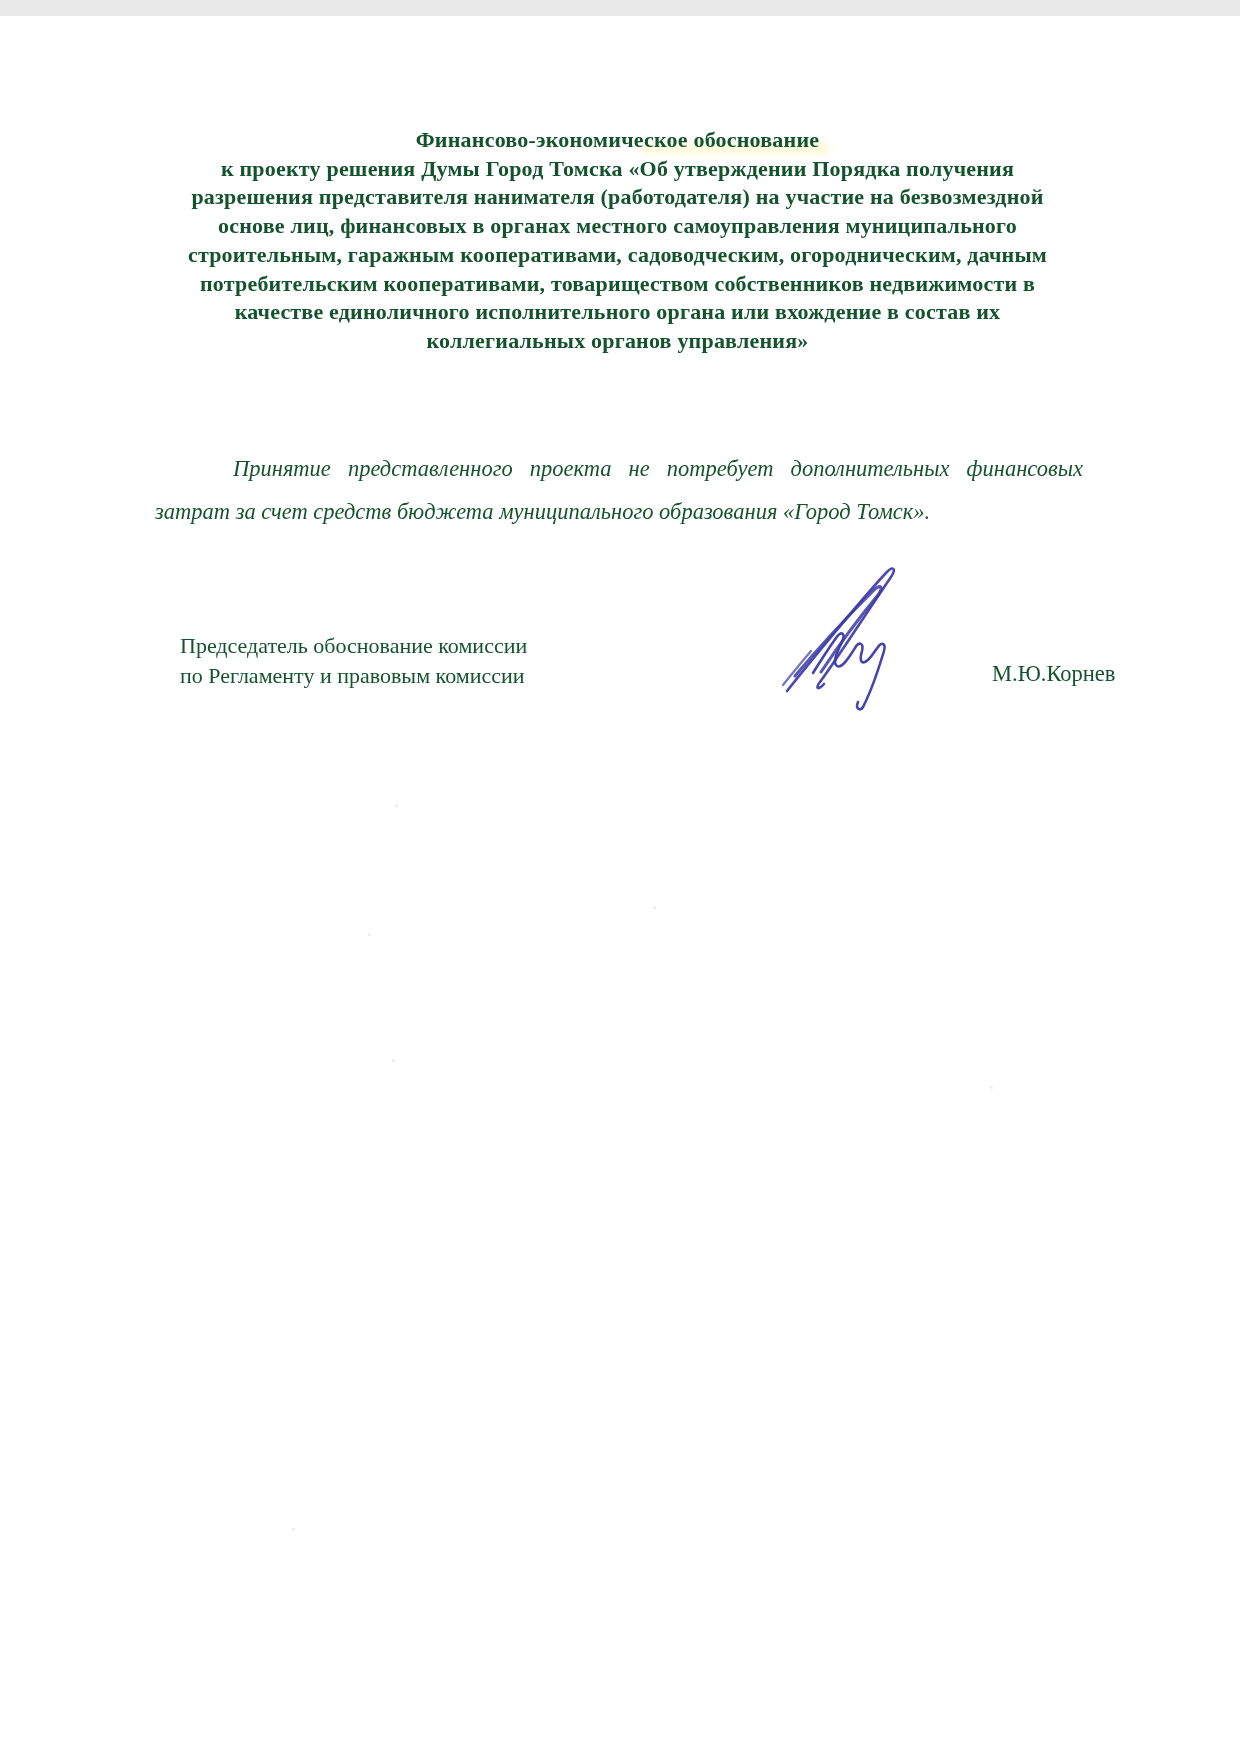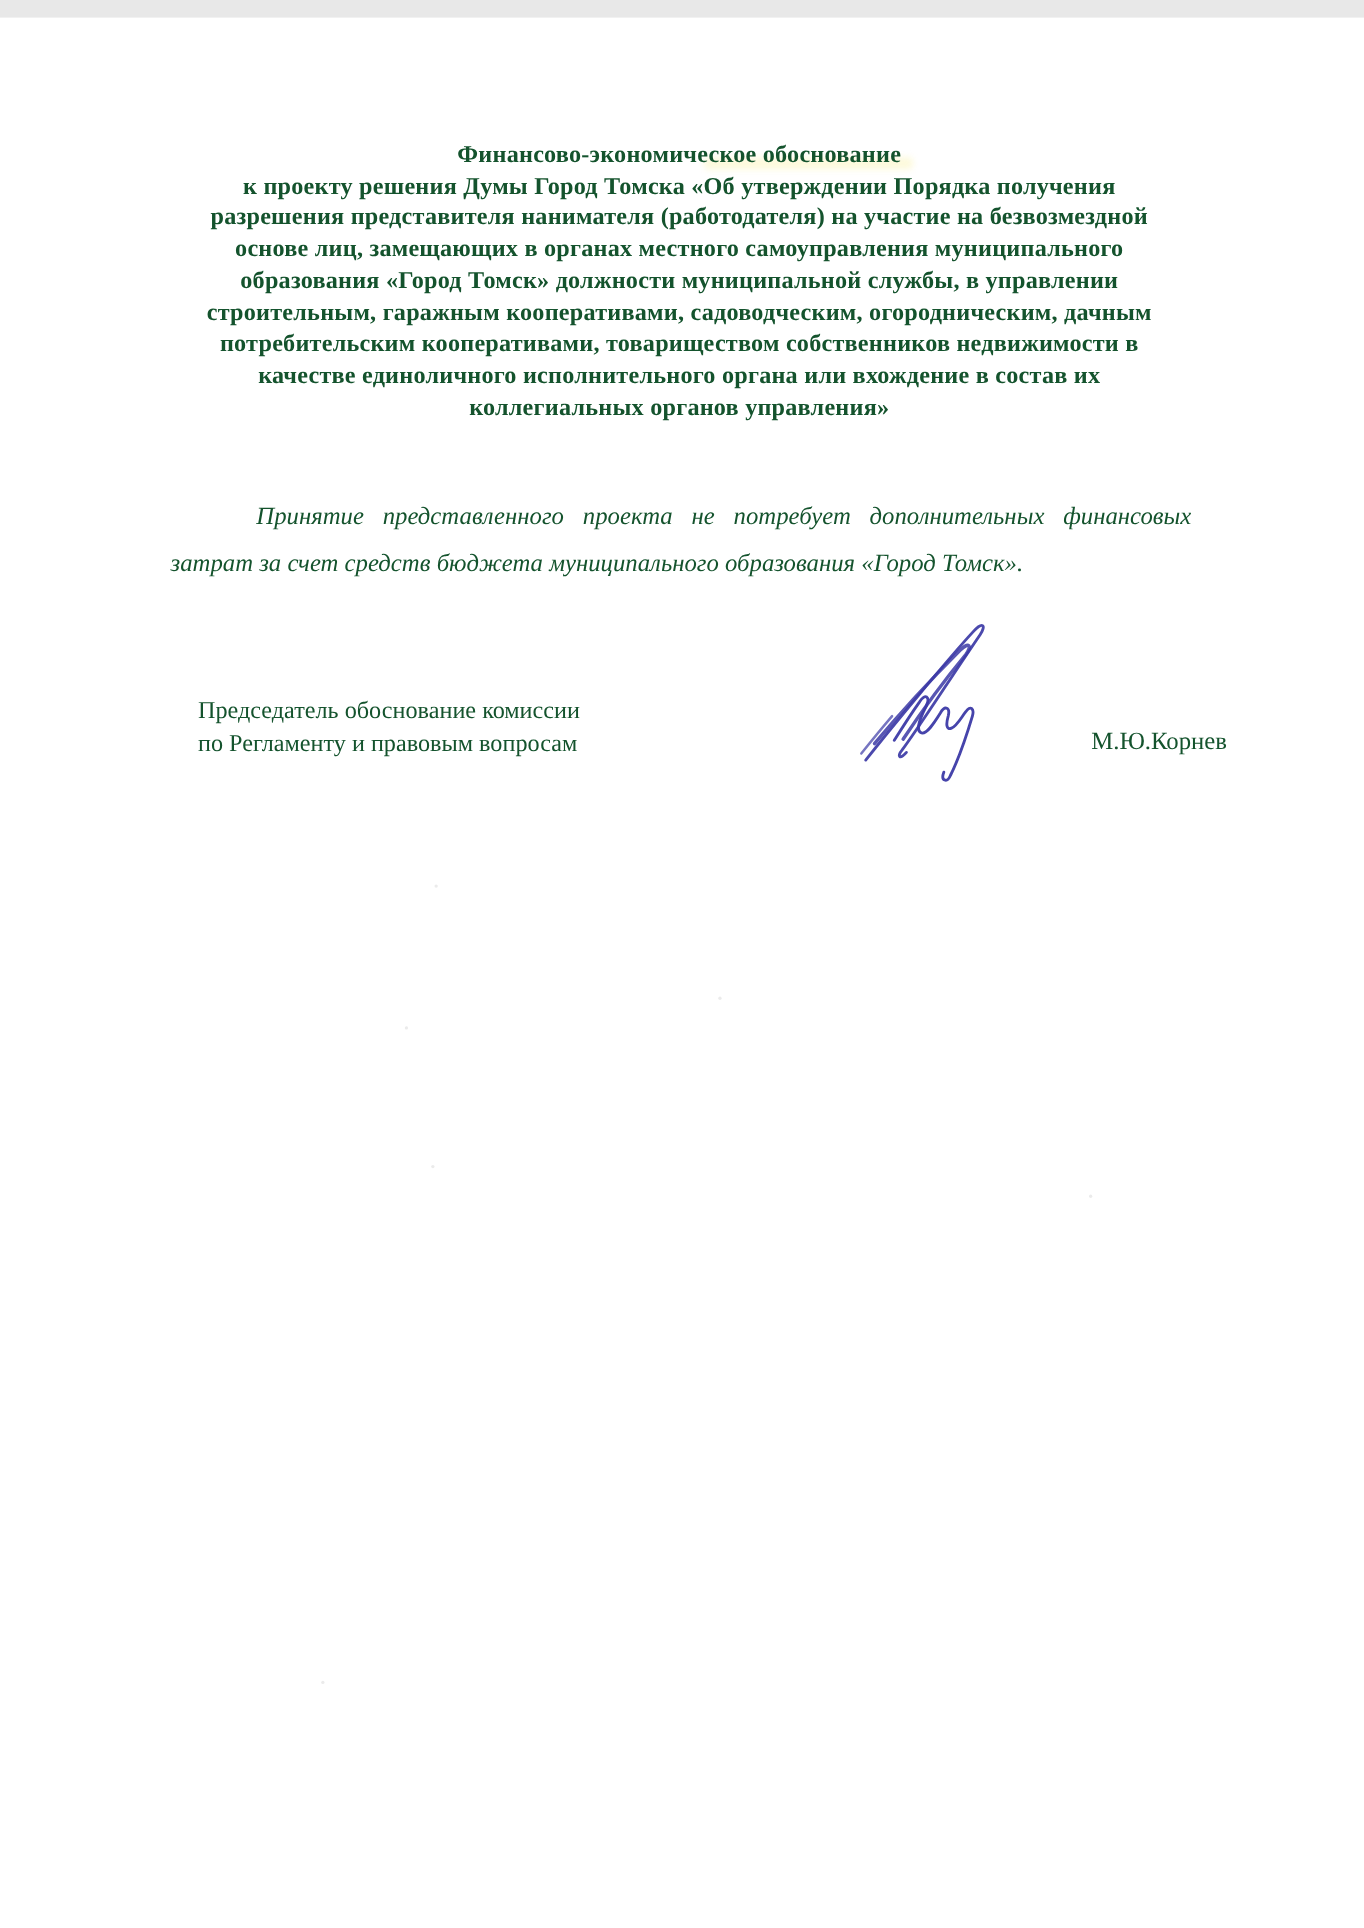--- a/index.html
+++ b/index.html
@@ -85,33 +85,32 @@
 <body>
 
 <div class="page">
 
   <div class="title-smear"></div>
 
   <div class="heading">
     <div class="line">Финансово-экономическое обоснование</div>
     <div class="line">к проекту решения Думы Город Томска «Об утверждении Порядка получения</div>
     <div class="line">разрешения представителя нанимателя (работодателя) на участие на безвозмездной</div>
-    <div class="line">основе лиц, замещающих в органах местного самоуправления муниципального</div>
-    <div class="line">образования «Город Томск» должности муниципальной службы, в управлении</div>
+    <div class="line">основе лиц, финансовых в органах местного самоуправления муниципального</div>
     <div class="line">строительным, гаражным кооперативами, садоводческим, огородническим, дачным</div>
     <div class="line">потребительским кооперативами, товариществом собственников недвижимости в</div>
     <div class="line">качестве единоличного исполнительного органа или вхождение в состав их</div>
     <div class="line">коллегиальных органов управления»</div>
   </div>
 
   <p class="body-para">Принятие представленного проекта не потребует дополнительных финансовых затрат за счет средств бюджета муниципального образования «Город Томск».</p>
 
   <div class="sig-role">
     <div>Председатель обоснование комиссии</div>
-    <div>по Регламенту и правовым вопросам</div>
+    <div>по Регламенту и правовым комиссии</div>
   </div>
 
   <svg class="signature-svg" viewBox="0 0 150 172" fill="none" xmlns="http://www.w3.org/2000/svg">
     <path d="M22,139 C45,110 96,48 120,22 C128,13 132,16 126,25 C100,63 70,110 55,130 C50,136 53,139 59,132" stroke-width="2.6" stroke-linecap="round" stroke-linejoin="round" opacity="0.92" stroke="#3c3aa6"></path>
     <path d="M30,124 C55,94 90,57 108,39 C116,31 119,35 113,43 C93,67 68,102 56,120" stroke-width="3.1" stroke-linecap="round" stroke-linejoin="round" opacity="0.85" stroke="#3c3aa6"></path>
     <path d="M18,133 C30,118 40,106 46,99" stroke-width="2.2" stroke-linecap="round" opacity="0.7" stroke="#3c3aa6"></path>
     <path d="M48,121 C58,105 66,93 71,86 C76,78 81,81 77,90 C72,100 67,111 72,114 C77,117 85,104 90,96 C94,89 99,91 97,99 C95,106 95,112 100,110 C105,108 109,100 113,95 C117,89 121,92 119,99 C113,119 105,141 99,153 C96,160 90,158 93,150" stroke-width="2.6" stroke-linecap="round" stroke-linejoin="round" opacity="0.95" stroke="#3c3aa6"></path>
   </svg>
 
   <div class="sig-name">М.Ю.Корнев</div>

